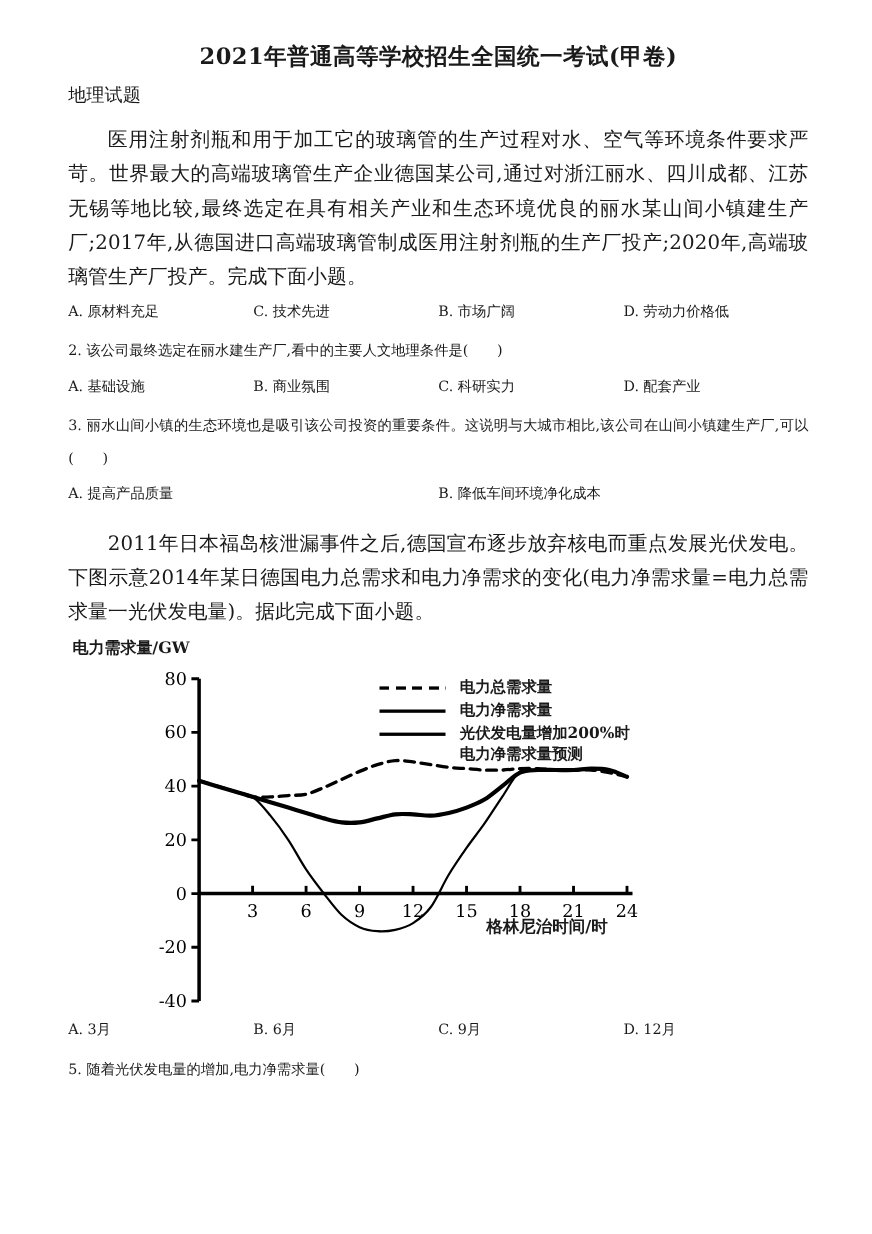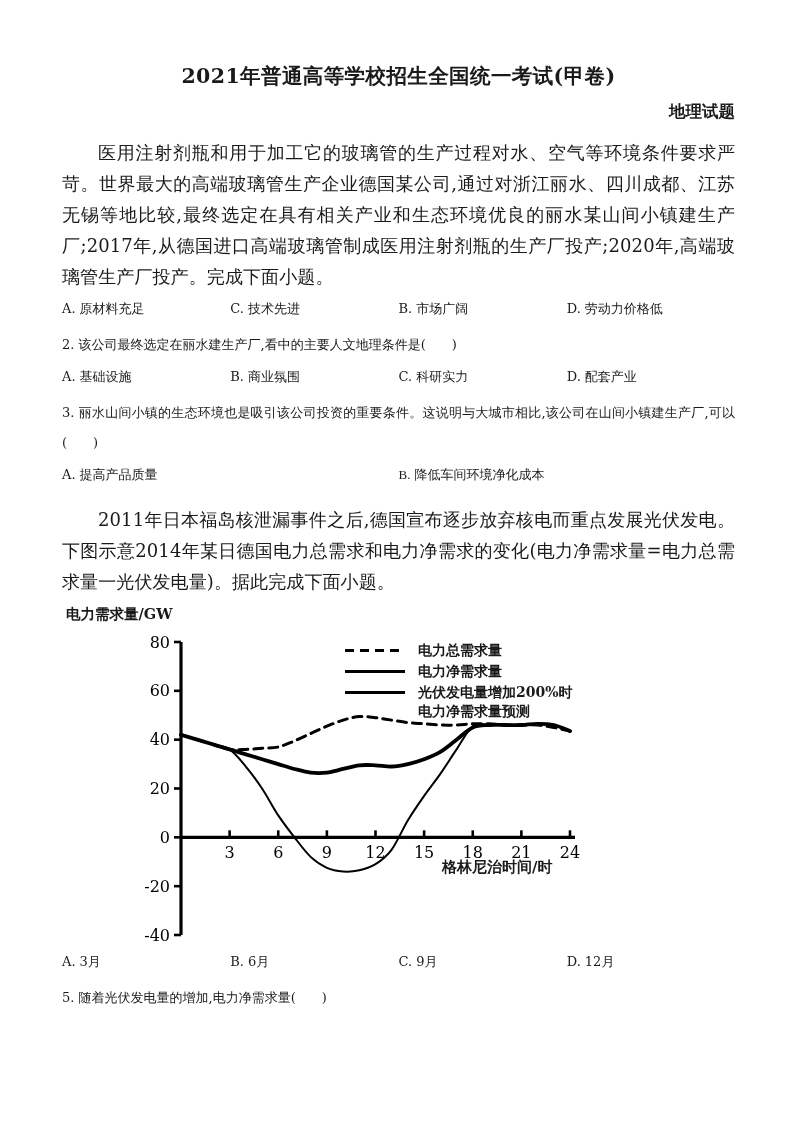--- a/index.html
+++ b/index.html
@@ -5,34 +5,34 @@
   * { box-sizing: border-box; }
   html, body { margin:0; padding:0; }
   body {
     width: 793px; height: 1122px;
     background: #ffffff;
     font-family: "DejaVu Serif", "Liberation Serif", serif;
     color: #1a1a1a;
     position: relative;
     overflow: hidden;
   }
-  .page { width:793px; height:1122px; padding: 46px 58px 0 62px; position:relative; }
+  .page { width:793px; height:1122px; padding: 21px 58px 0 62px; position:relative; }
 
   .title-main {
     text-align:center;
     font-size: 20.5px;
     font-weight: 700;
     letter-spacing: 0.4px;
     margin: 16px 0 0 0;
     font-family: "DejaVu Serif","Liberation Serif",serif;
   }
   .title-sub {
-    text-align:right;
+    text-align:left;
     font-size: 16.5px;
-    font-weight: 700;
+    font-weight: 400;
     margin: 11px 0 0 0;
   }
 
   .para {
     font-size: 18px;
     line-height: 31px;
     text-align: justify;
     text-justify: inter-ideograph;
     margin: 14px 0 0 0;
     text-indent: 2em;
@@ -54,21 +54,21 @@
   }
   .opts-4 > div { flex: 0 0 25%; }
 
   .opts-2 {
     display:flex;
     font-size: 13.0px;
     line-height: 30px;
     margin-top: 2px;
   }
   .opts-2 > div:first-child { flex: 0 0 50%; }
-  .opts-2 > div:last-child { flex: 0 0 50%; font-family: Liberation Serif, serif; }
+  .opts-2 > div:last-child { flex: 0 0 50%; }
 
   .opt-letter { margin-right: 4px; }
 
   
   .figure { position: relative; width: 672px; height: 340px; margin-top: 8px; }
   .fig-ylabel {
     position:absolute; left: 4px; top: 0px;
     font-size: 14.5px; font-weight:600;
     font-family: "DejaVu Serif","Liberation Serif",serif;
     white-space: nowrap;

